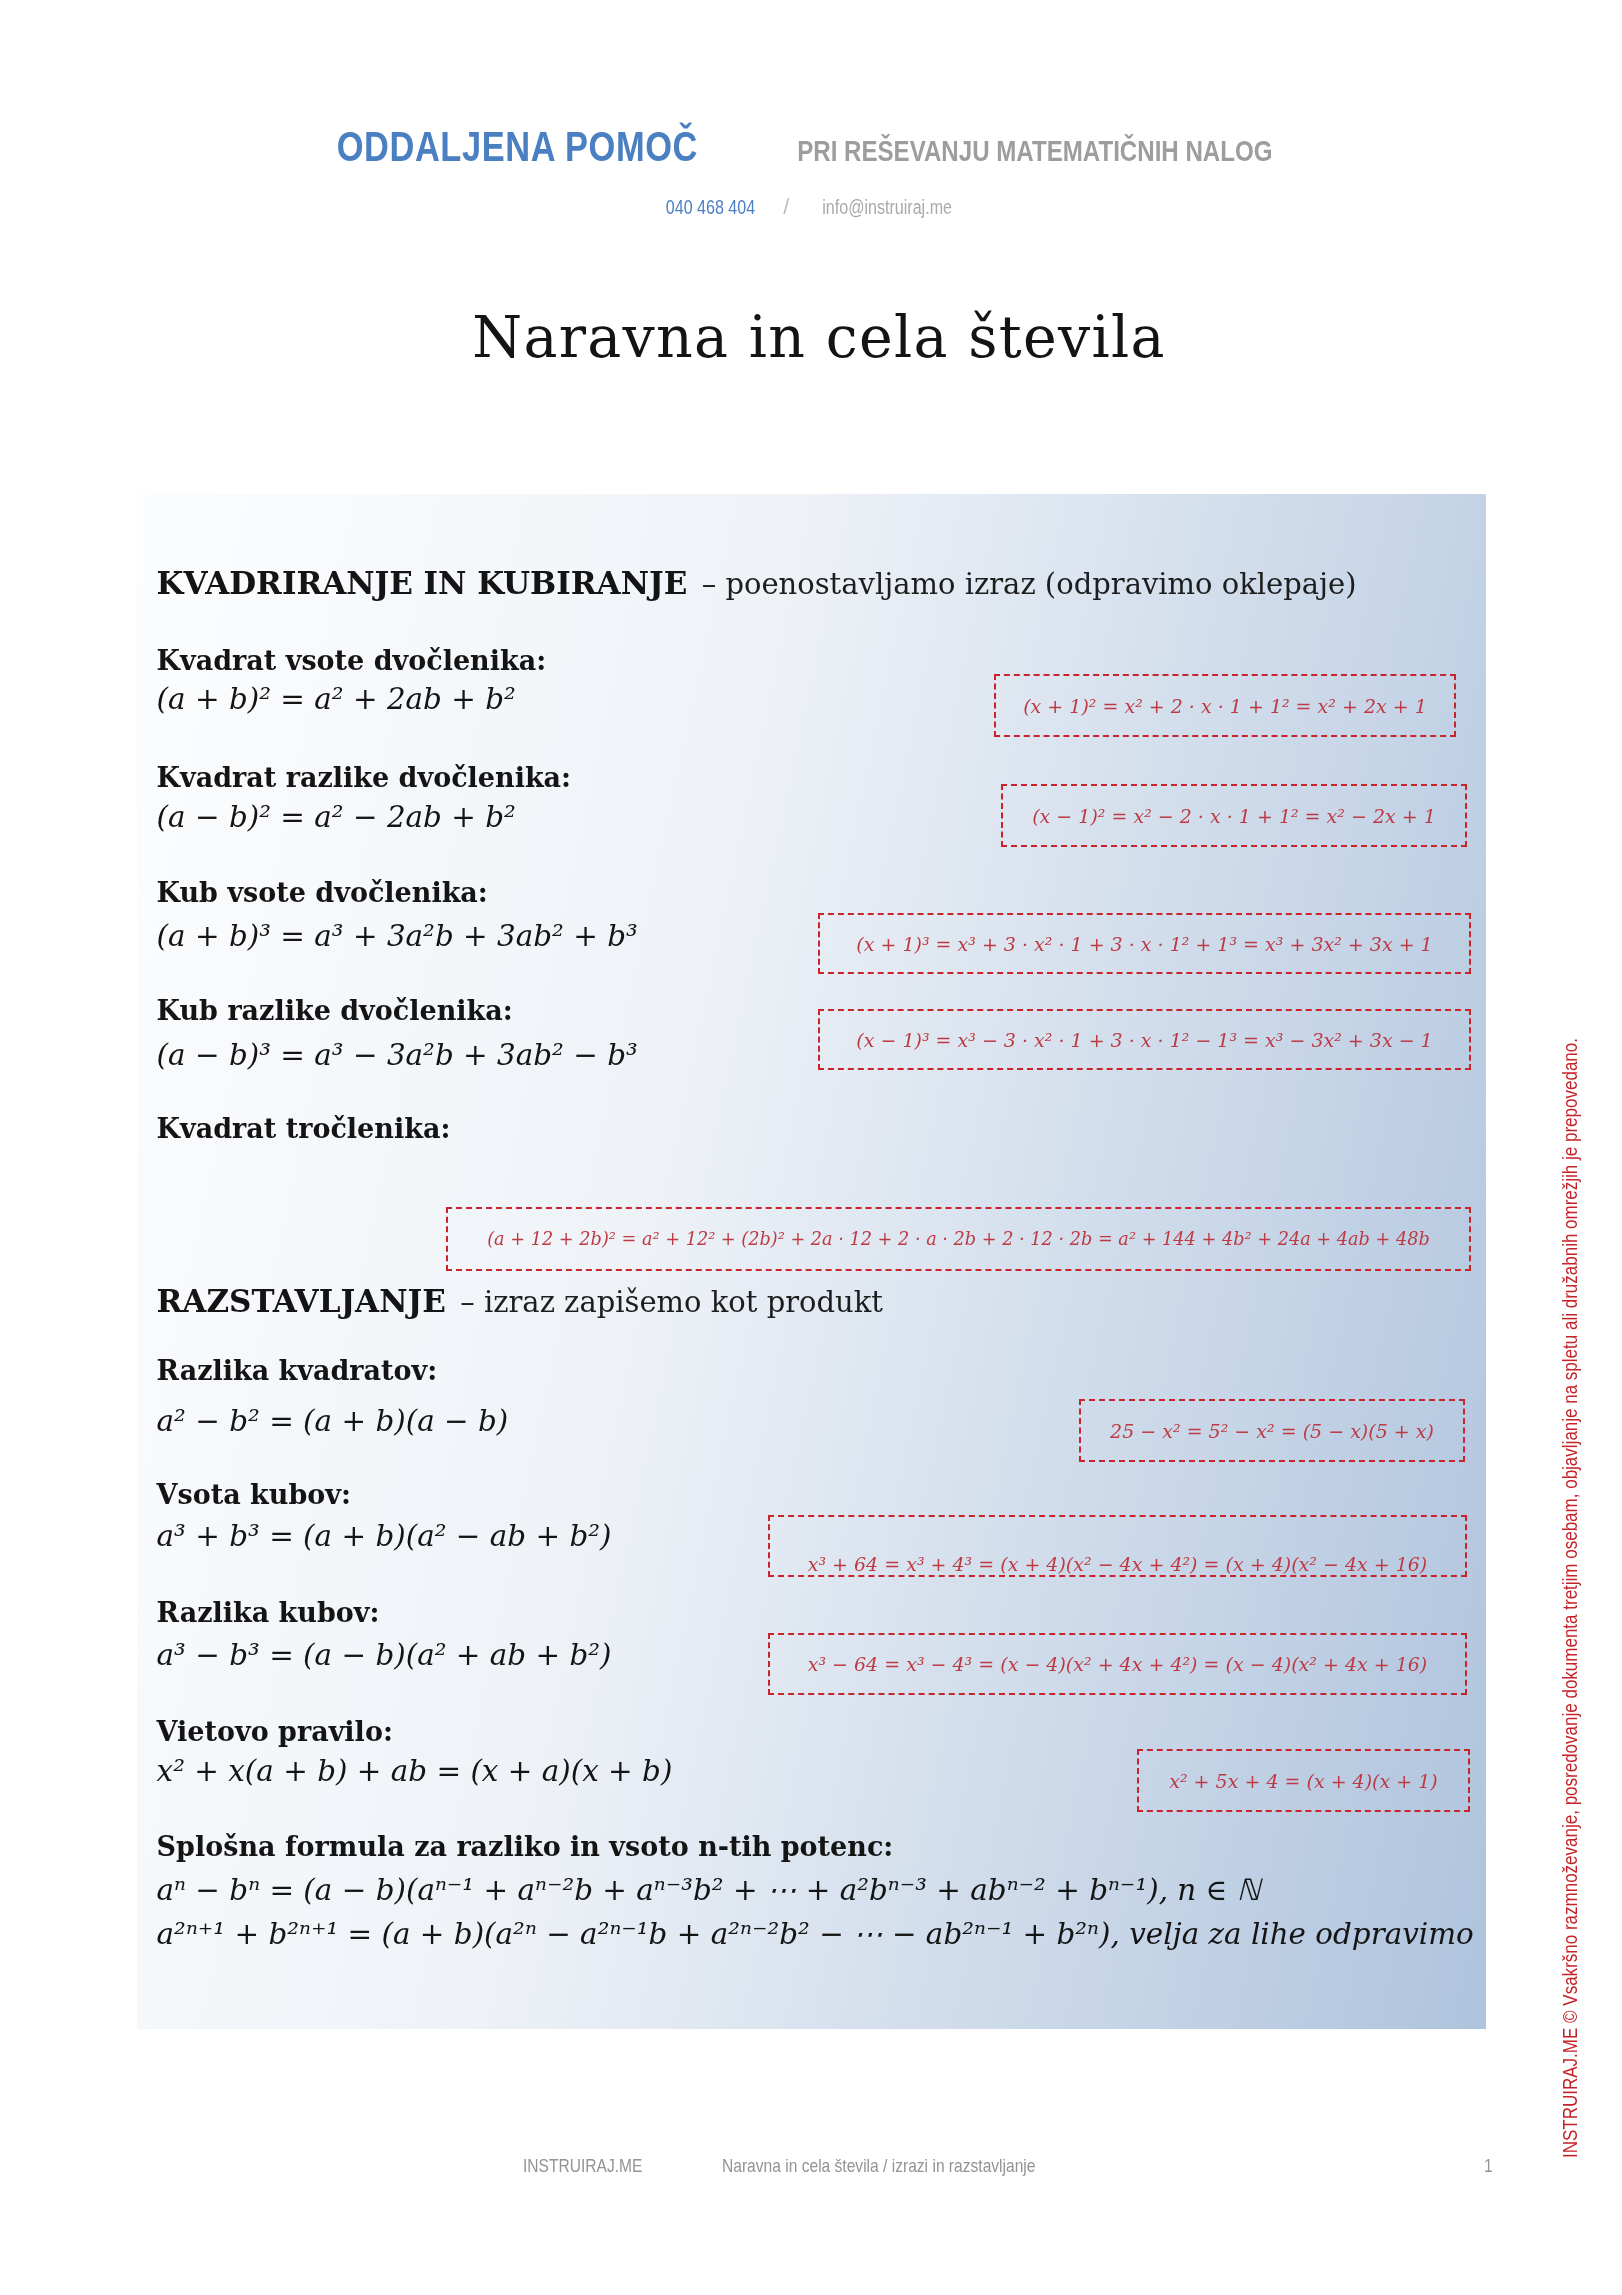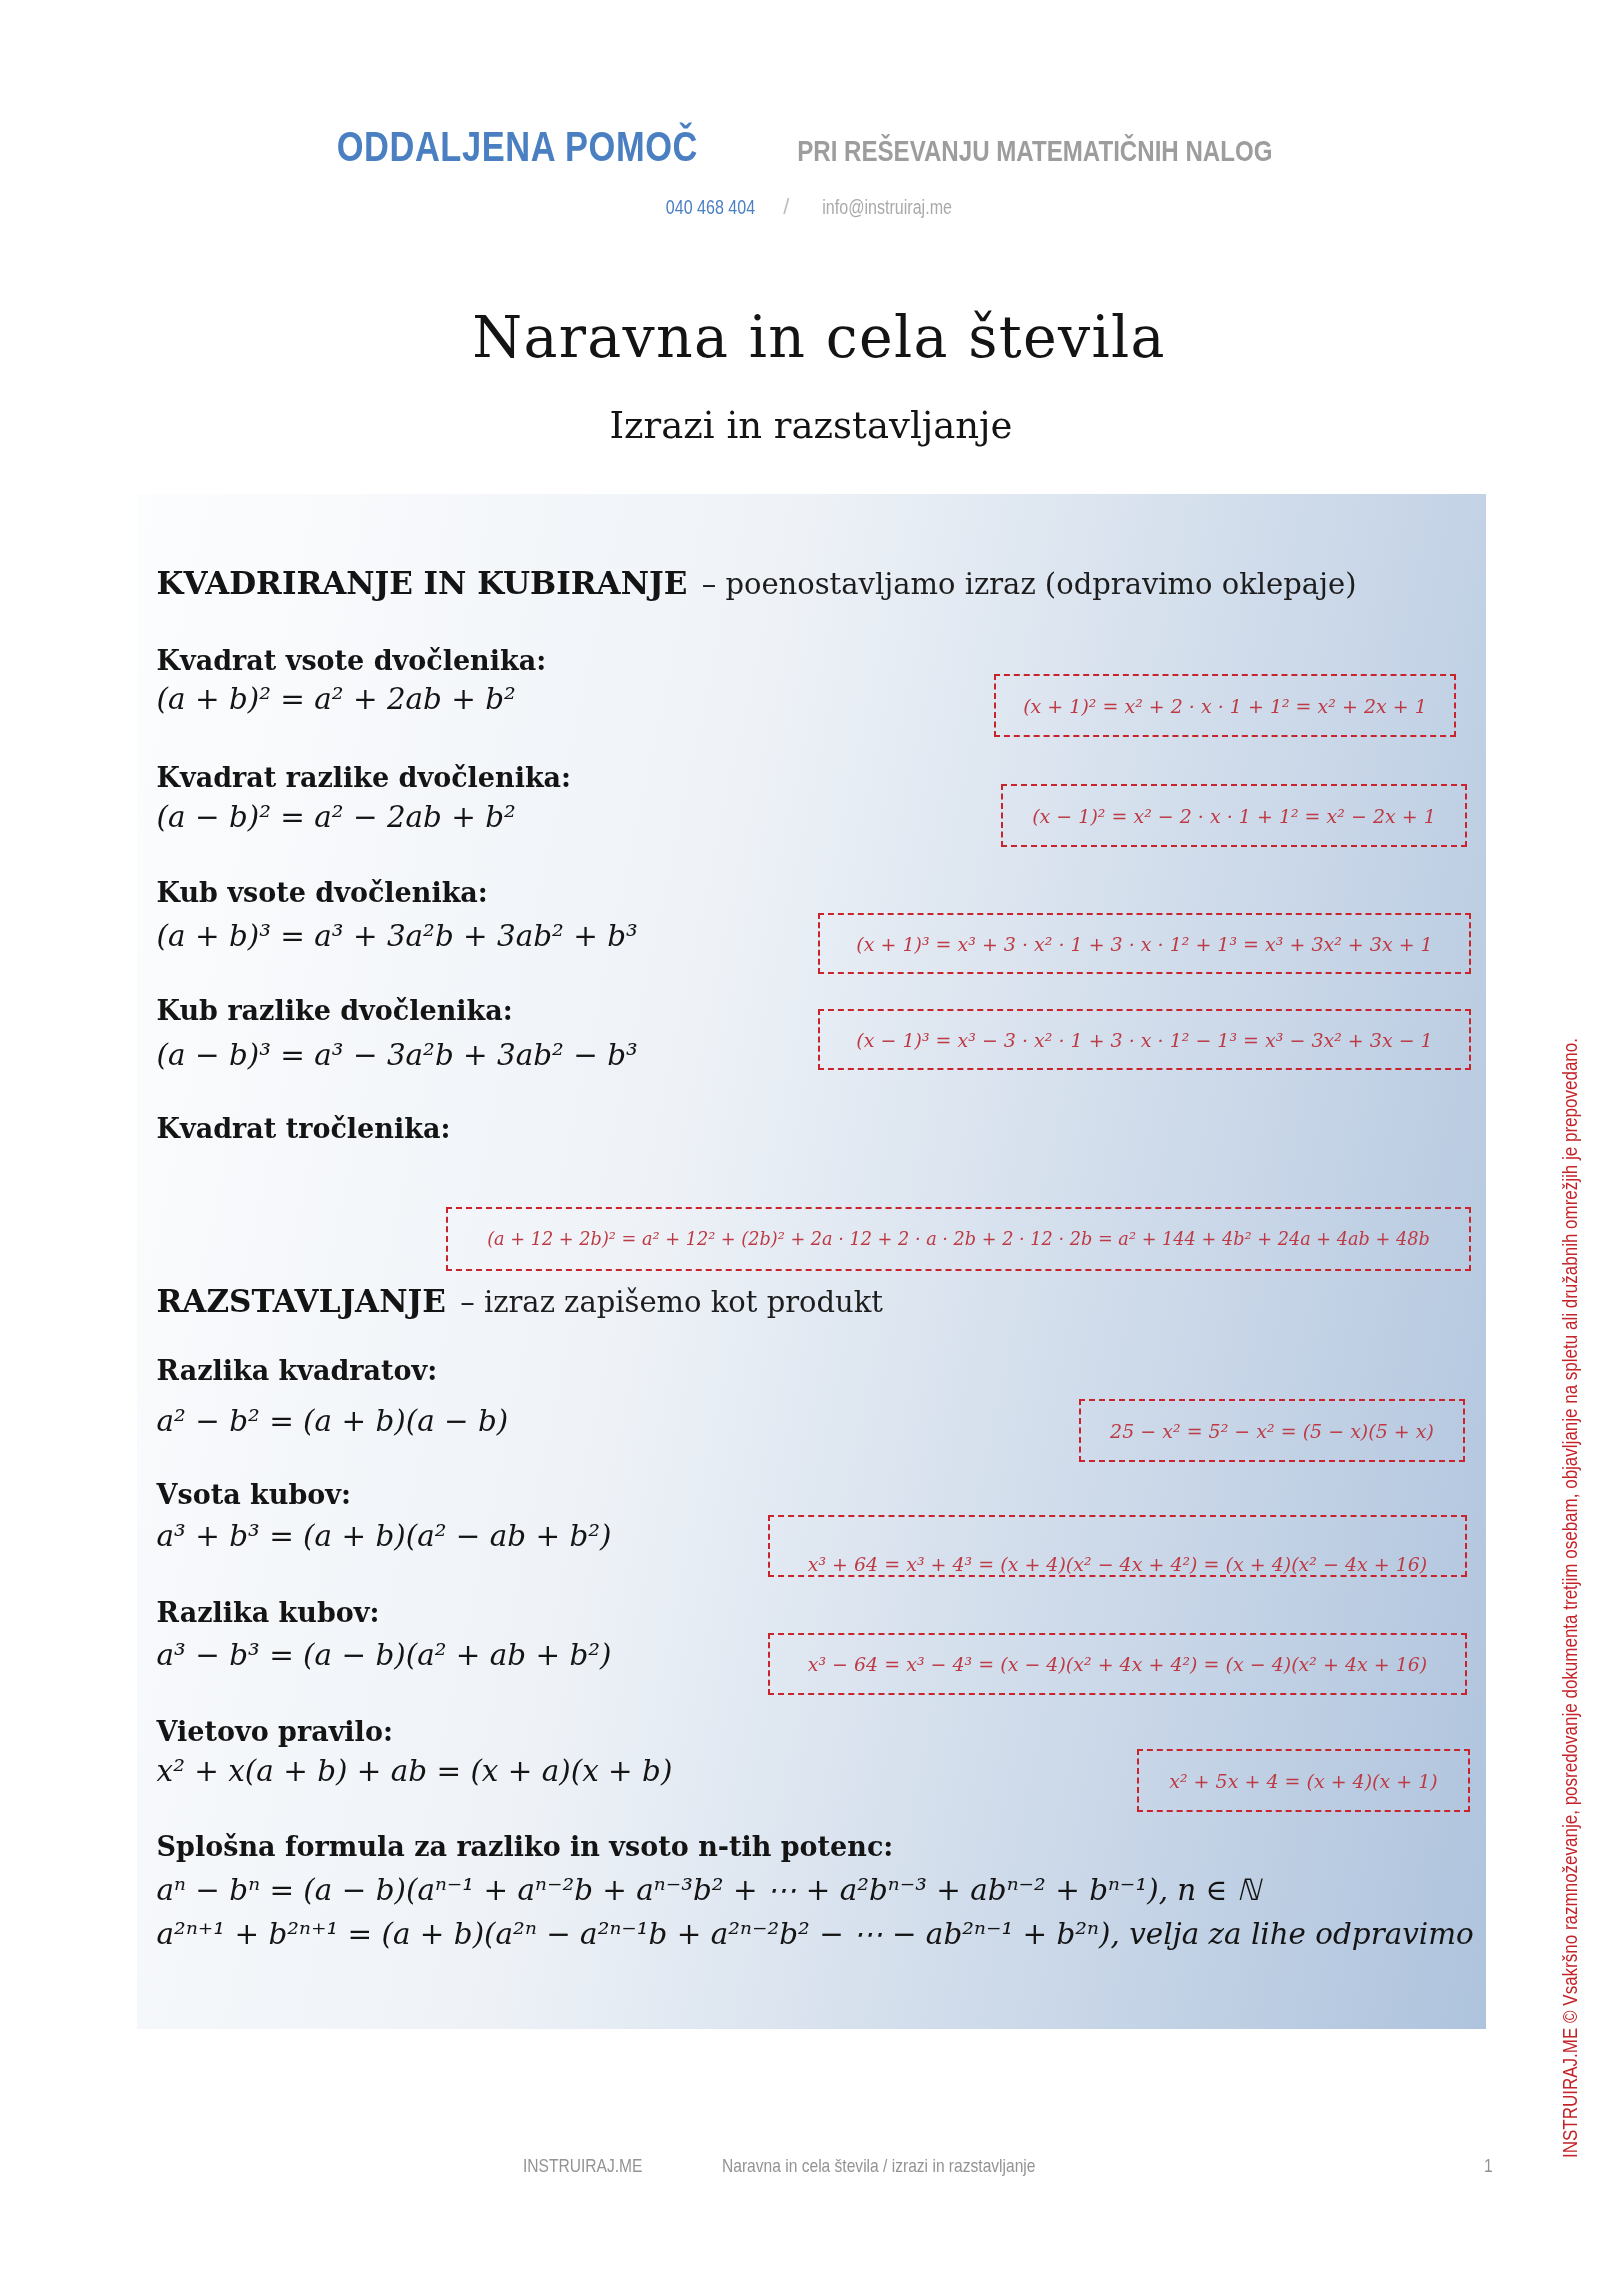--- a/index.html
+++ b/index.html
@@ -78,21 +78,20 @@
     <span class="brand condensed">ODDALJENA POMOČ</span>
     <span class="tagline condensed">PRI REŠEVANJU MATEMATIČNIH NALOG</span>
   </div>
   <div class="contact-line">
     <span class="phone condensed">040 468 404</span>
     <span class="slash">/</span>
     <span class="email condensed">info@instruiraj.me</span>
   </div>
 
   <h1 class="doc-title">Naravna in cela števila</h1>
-  <h2 class="doc-subtitle">Izrazi in razstavljanje</h2>
 
   <section class="content-box">
 
     <div class="sec-heading h1pos">
       <span class="sh-bold">KVADRIRANJE IN KUBIRANJE</span>
       <span class="sh-rest">– poenostavljamo izraz (odpravimo oklepaje)</span>
     </div>
 
     <div class="rule-label r0-label">Kvadrat vsote dvočlenika:</div>
     <div class="rule-formula r0-formula">(a + b)² = a² + 2ab + b²</div>

